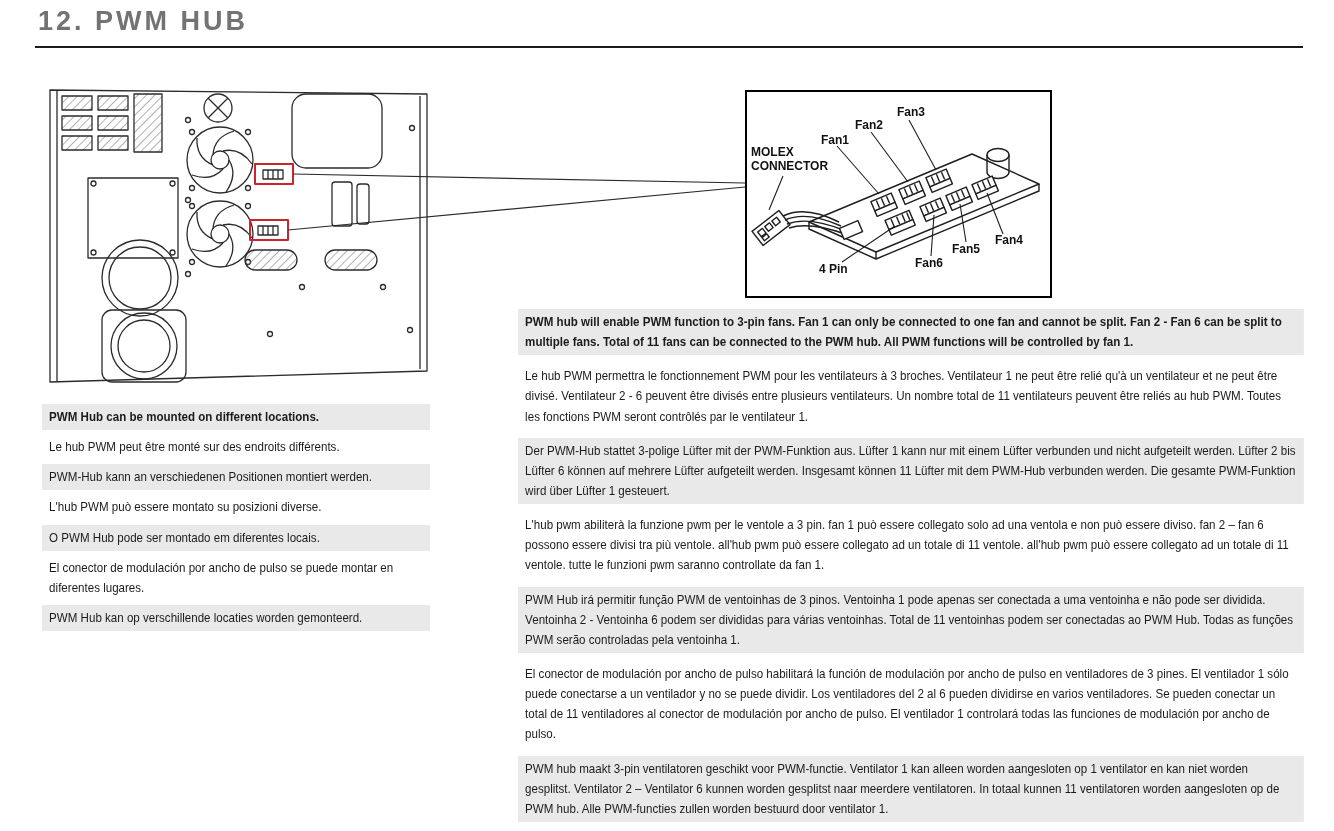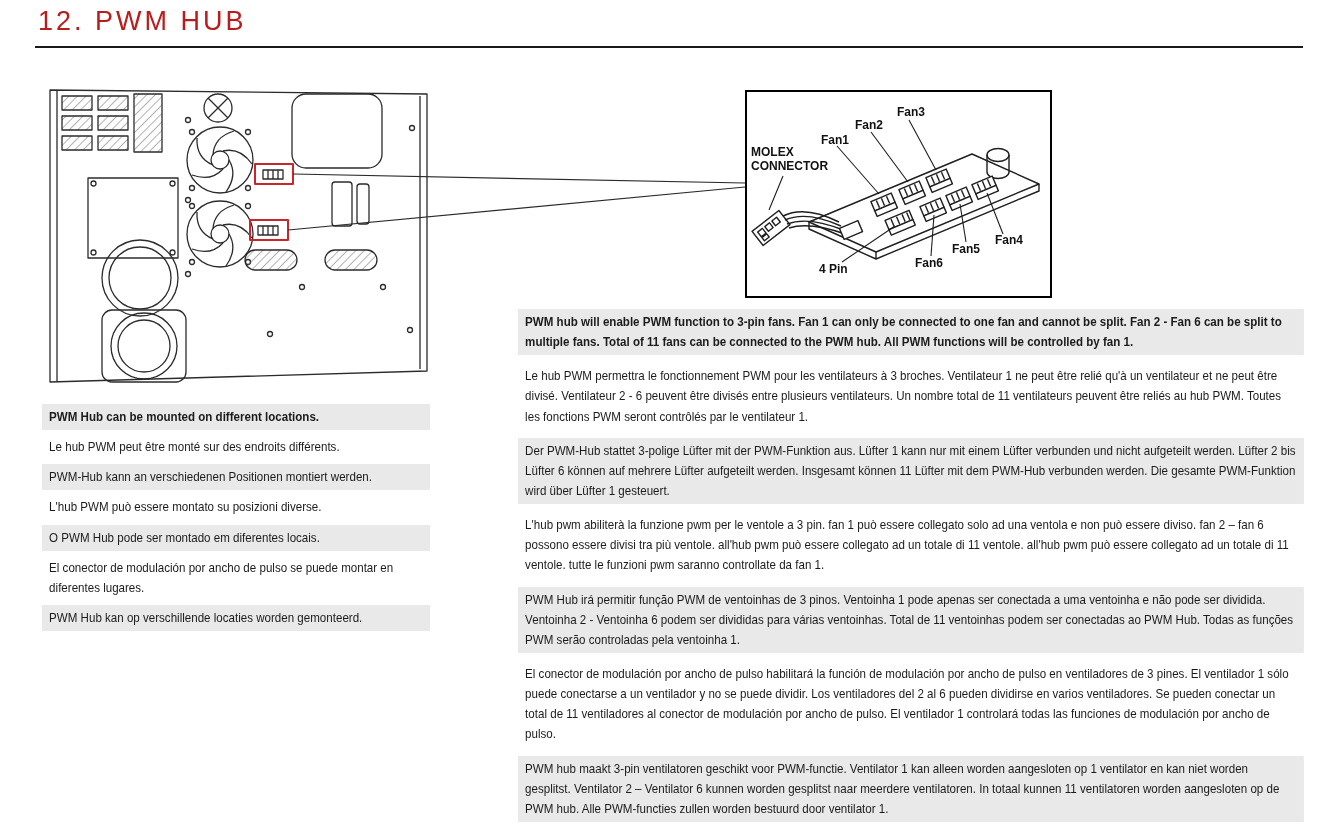--- a/index.html
+++ b/index.html
@@ -3,21 +3,21 @@
 <meta charset="utf-8">
 <style>
   * { margin:0; padding:0; box-sizing:border-box; }
   html,body { background:#ffffff; }
   .page {
     position:relative; width:1334px; height:831px; background:#fff;
     font-family:"Liberation Sans", sans-serif; color:#1b1b1b; overflow:hidden;
   }
   .title {
     position:absolute; left:38px; top:6px;
-    font-size:27px; font-weight:400; letter-spacing:3px; color:#b91c1c;
+    font-size:27px; font-weight:700; letter-spacing:3px; color:#737373;
   }
   .title-rule { position:absolute; left:35px; top:46px; width:1268px; height:2px; background:#1a1a1a; }
 
   .case-art { position:absolute; left:40px; top:82px; width:395px; height:305px; }
   .callout-lines { position:absolute; left:0; top:0; width:1334px; height:831px; pointer-events:none; }
 
   .hub-box {
     position:absolute; left:745px; top:90px; width:307px; height:208px;
     border:2px solid #000; background:#fff;
   }

